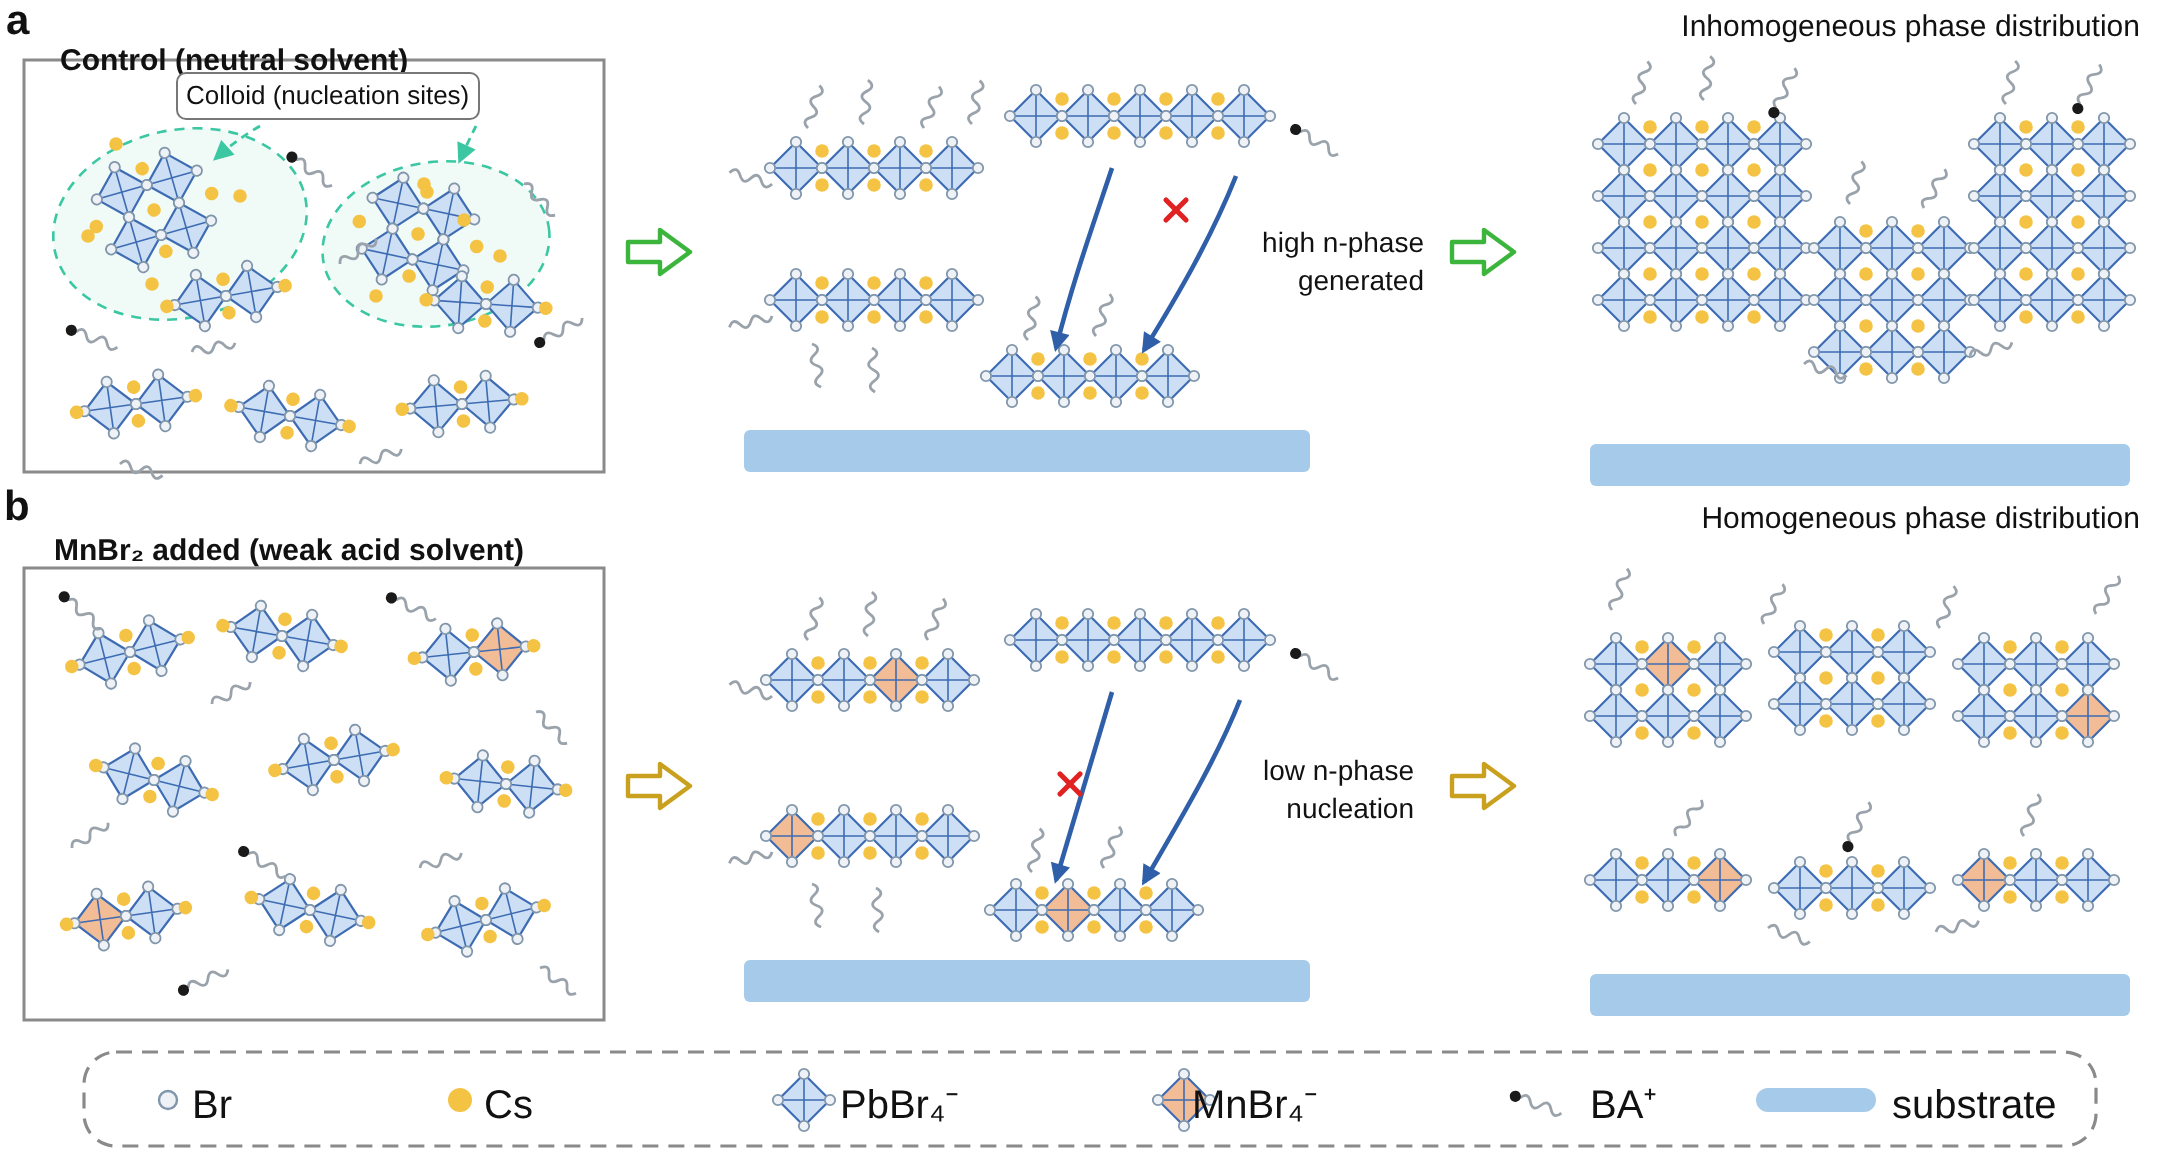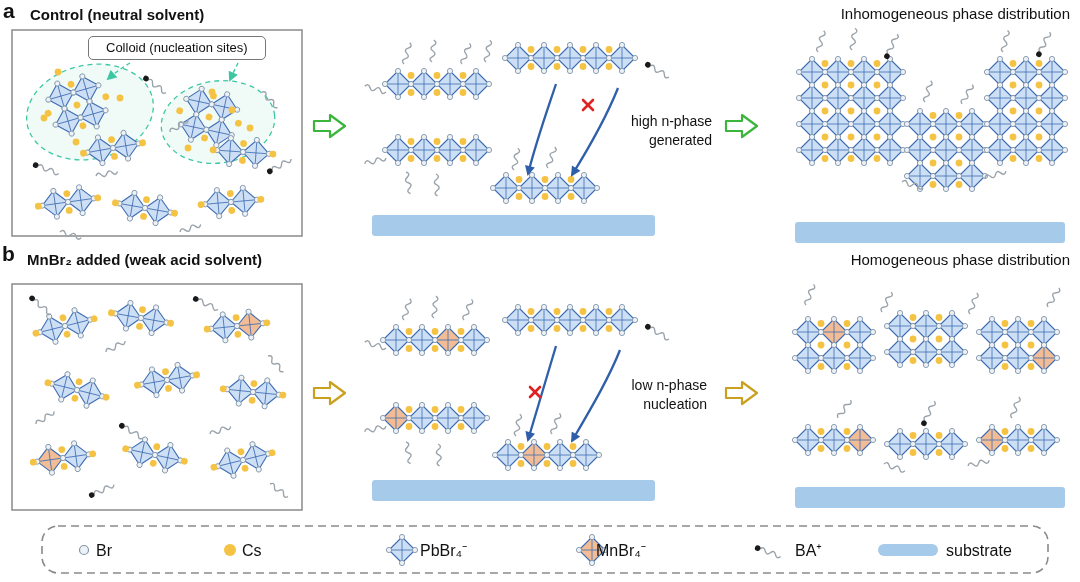--- a/index.html
+++ b/index.html
@@ -1,24 +1,24 @@
 <!DOCTYPE html>
 <html><head>
 <meta charset="utf-8">
 <style>
   html,body{margin:0;padding:0;}
   body{width:1080px;height:582px;position:relative;font-family:"Liberation Sans",sans-serif;background:#fff;overflow:hidden;color:#111;}
   .abs{position:absolute;}
   #scene{position:absolute;left:0;top:0;}
   .panel-letter{font-weight:bold;font-size:21px;line-height:1;}
-  .panel-title{font-weight:bold;font-size:15px;line-height:1.2;}
+  .panel-title{font-weight:bold;font-size:15px;line-height:1.2;margin-top:16px;}
   .result-title{font-size:15px;text-align:right;width:280px;line-height:1.2;}
   .annotation{font-size:14px;text-align:right;line-height:1.35;}
-  .callout{border:1.3px solid #777;border-radius:5px;background:#fff;font-size:13px;padding:3px 17px;line-height:1.2;}
-  .legend-label{font-size:16px;line-height:1;}
+  .callout{border:1.3px solid #777;border-radius:5px;background:#fff;font-size:13px;padding:3px 4px;line-height:1.2;}
+  .legend-label{font-size:20px;line-height:1;}
 </style>
 </head>
 <body>
 
 <svg id="scene" width="1080" height="582">
     <defs>
       <marker id="ahBlue" viewBox="0 0 10 10" markerWidth="11" markerHeight="10" refX="8" refY="5" orient="auto" markerUnits="userSpaceOnUse">
         <path d="M0,0 L10,5 L0,10 Z" fill="#2f5fa8"></path>
       </marker>
       <marker id="ahTeal" viewBox="0 0 10 10" markerWidth="11" markerHeight="10" refX="8" refY="5" orient="auto" markerUnits="userSpaceOnUse">

